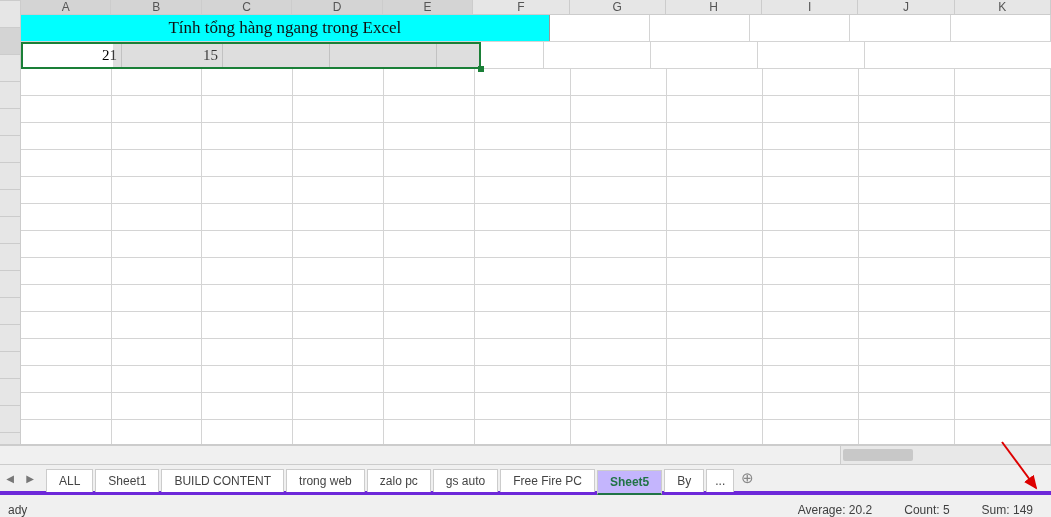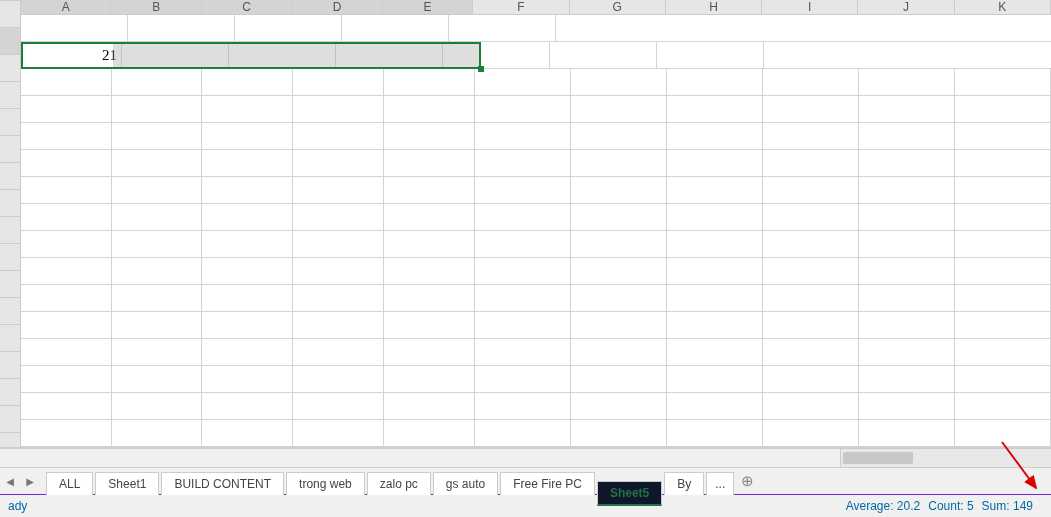--- a/index.html
+++ b/index.html
@@ -22,26 +22,26 @@
 .sel-shade{position:absolute;background:rgba(160,160,160,.35);pointer-events:none}
 .fill-handle{position:absolute;width:6px;height:6px;background:#1a7f37;pointer-events:none}
 .hscroll{height:18px;background:#f0f0f0;border-top:1px solid #ccc;display:flex}
 .hscroll .spacer{flex:1}
 .hscroll .track{width:210px;background:#e8e8e8;border-left:1px solid #ccc;position:relative}
 .hscroll .thumb{position:absolute;left:2px;top:3px;height:12px;width:70px;background:#c8c8c8;border-radius:2px}
 .tabs-bar{height:26px;background:#f0f0f0;display:flex;align-items:stretch;border-top:1px solid #ccc}
 .nav-btn{width:20px;display:flex;align-items:center;justify-content:center;color:#777;cursor:pointer;font-size:10px}
 .tabs{display:flex;align-items:flex-end;margin-left:6px}
 .tab{padding:4px 12px;border:1px solid #ccc;border-bottom:none;background:#fff;margin-right:2px;color:#444;cursor:pointer;font-size:12px;position:relative;top:1px}
-.tab.active{background:#0f172a;color:#217346;font-weight:600;border-bottom:2px solid #217346;top:12px}
+.tab.active{background:#c4b5fd;color:#217346;font-weight:600;border-bottom:2px solid #217346;top:4px}
 .tab.overflow{padding:4px 8px}
 .add-sheet{width:22px;display:flex;align-items:center;justify-content:center;color:#888;font-size:15px;cursor:pointer}
-.status-bar{height:22px;background:#f0f0f0;border-top:1px solid #6d28d9;display:flex;align-items:center;font-size:12px;color:#0369a1;padding:0 8px}
+.status-bar{height:22px;background:#f0f0f0;border-top:4px solid #6d28d9;display:flex;align-items:flex-end;font-size:12px;color:#404040;padding:0 8px}
 .status-left{width:50px}
-.status-right{margin-left:auto;display:flex;gap:8px;padding-right:10px}
+.status-right{margin-left:auto;display:flex;gap:32px;padding-right:10px}
 .arrow-annot{position:absolute;pointer-events:none}
 </style>
 </head>
 <body>
 <div class="app">
 
 <div class="grid-area" id="grid-area">
   <div class="rowhdr-col">
     <div class="corner"></div>
     <div id="rowhdrs">
@@ -76,28 +76,30 @@
           <div class="colhdr" style="width: 98px;">H</div>
           <div class="colhdr" style="width: 98px;">I</div>
           <div class="colhdr" style="width: 98px;">J</div>
           <div class="colhdr" style="width: 98px;">K</div>
         </div>
     <div class="rows" id="rows" style="position:relative">
       <div id="sel-shade" class="sel-shade" style="left: 92px; top: 27px; width: 368px; height: 27px;"></div>
       <div id="sel-overlay" class="sel-overlay" style="left: 0px; top: 27px; width: 460px; height: 27px;"></div>
       <div id="fill-handle" class="fill-handle" style="left: 457px; top: 51px;"></div>
     <div class="row">
+            <div class="cell merged-title" style="width: 558px;">Tính tổng hàng ngang trong Excel</div>
             <div class="cell" style="width: 98px;"></div>
             <div class="cell" style="width: 98px;"></div>
             <div class="cell" style="width: 98px;"></div>
             <div class="cell" style="width: 98px;"></div>
             <div class="cell" style="width: 98px;"></div>
           </div>
           <div class="row">
             <div class="cell num" style="width: 92px;">21</div>
+            <div class="cell num" style="width: 92px;">15</div>
             <div class="cell" style="width: 98px;"></div>
             <div class="cell" style="width: 98px;"></div>
             <div class="cell" style="width: 98px;"></div>
             <div class="cell" style="width: 98px;"></div>
             <div class="cell" style="width: 98px;"></div>
             <div class="cell" style="width: 98px;"></div>
           </div>
           <div class="row">
             <div class="cell" style="width: 92px;"></div>
             <div class="cell" style="width: 92px;"></div>

